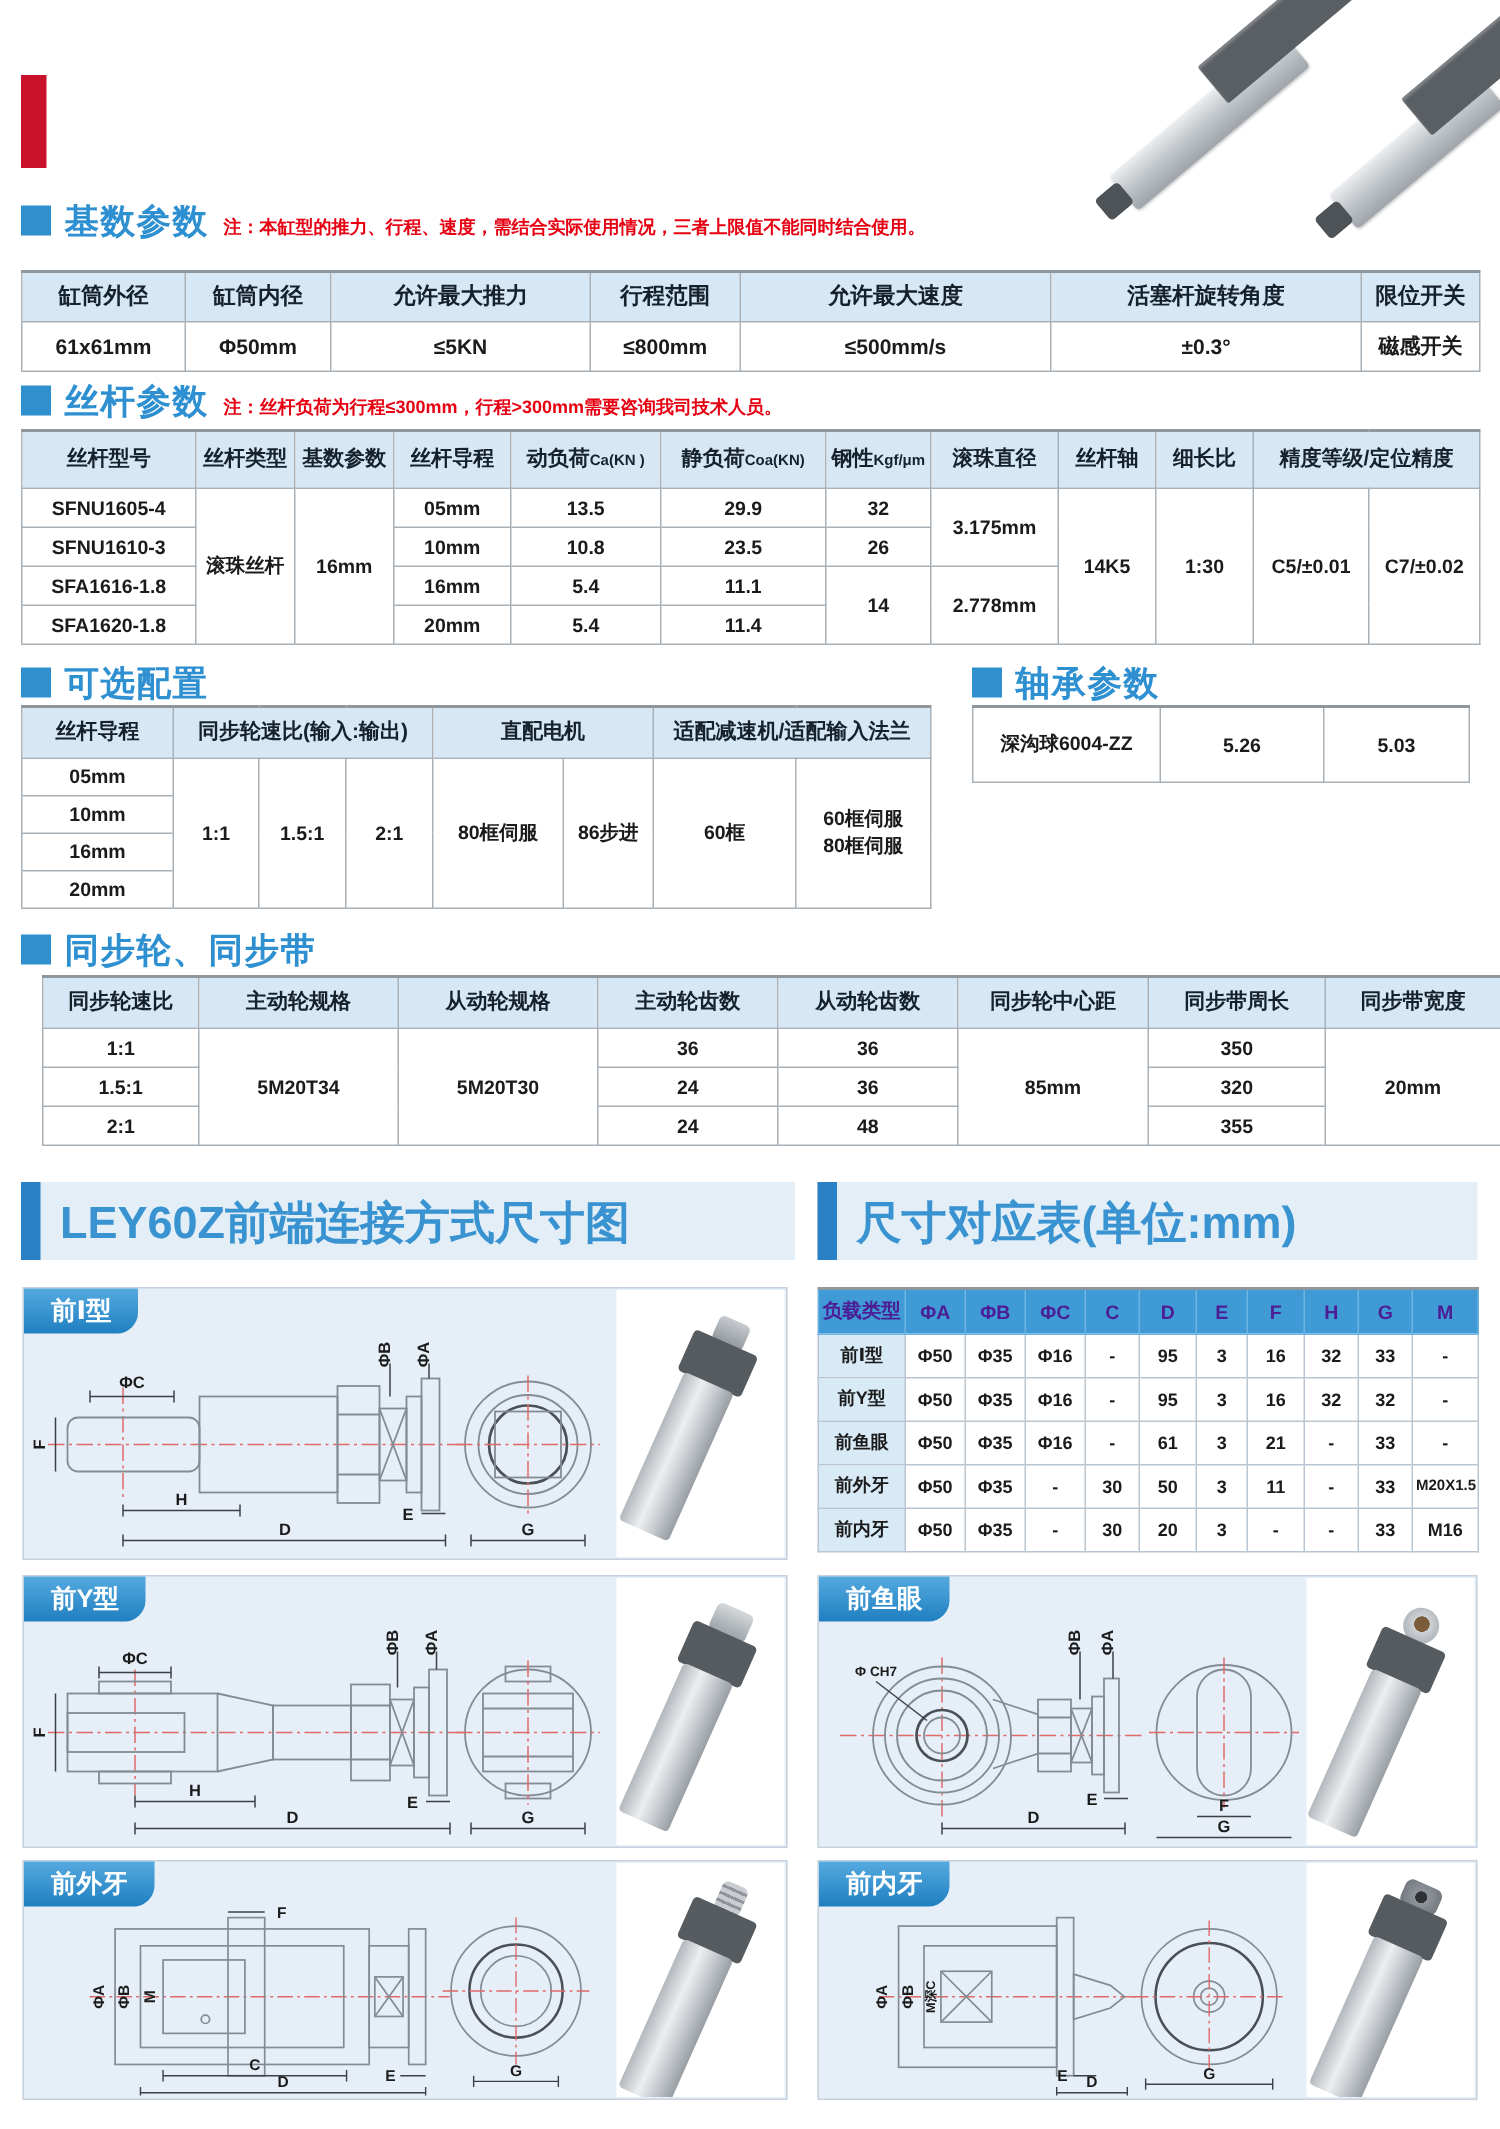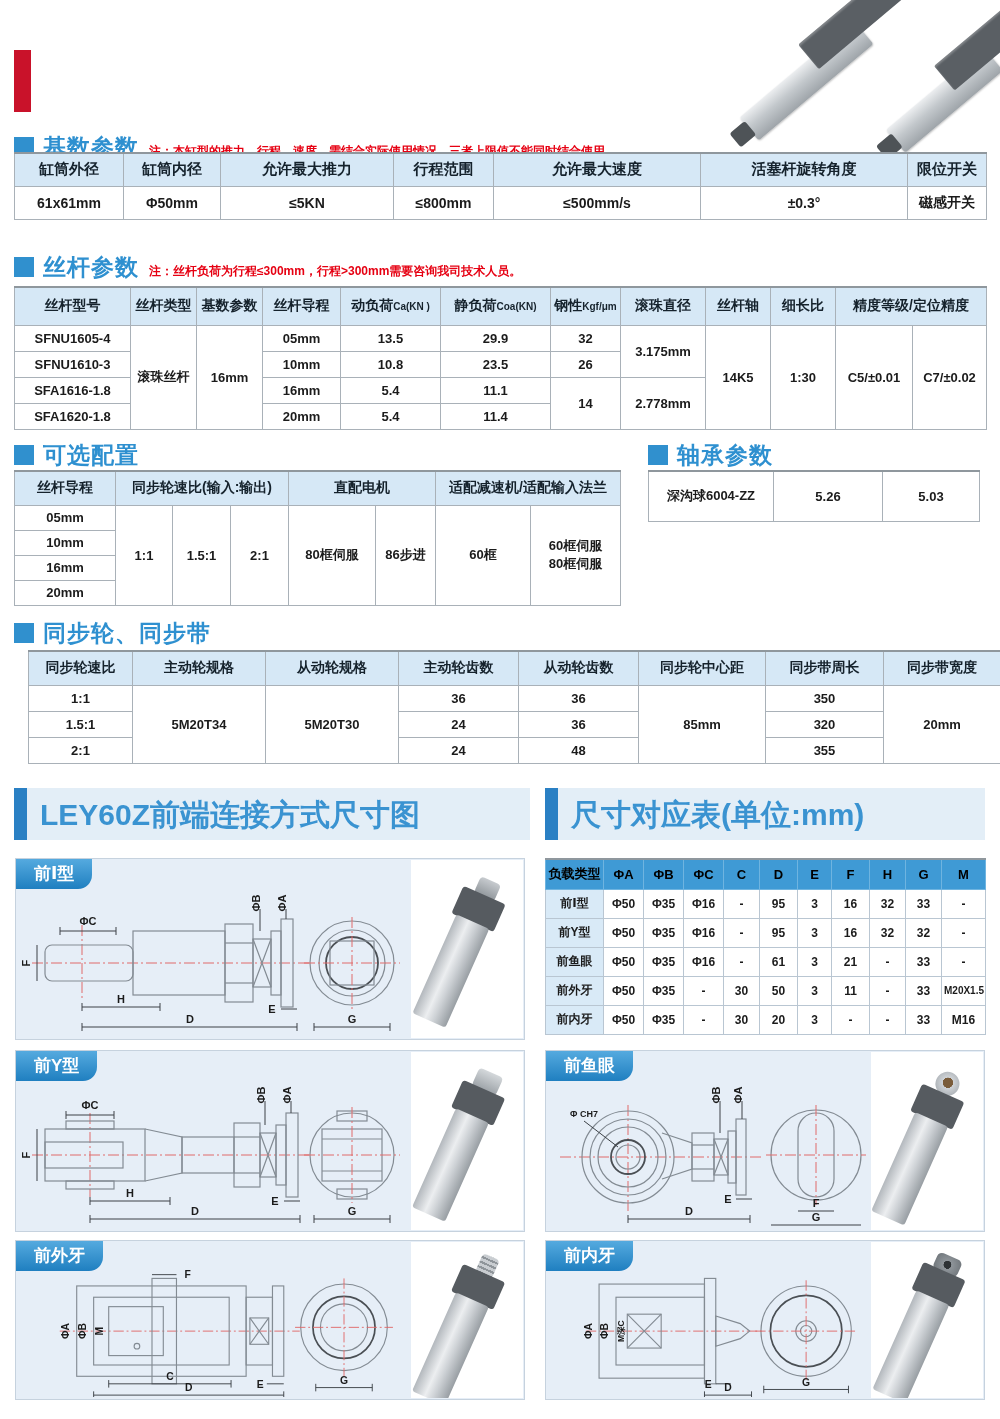--- a/index.html
+++ b/index.html
@@ -21,21 +21,21 @@
   .sec-title{font-size:23px;font-weight:800;color:#2e90d0;letter-spacing:1px;}
   .note{font-size:12px;font-weight:700;color:#e60012;margin-left:10px;}
   
   table.tbl{position:absolute;border-collapse:collapse;table-layout:fixed;background:#fff;}
   .tbl th,.tbl td{border:1px solid #a9b1b8;text-align:center;vertical-align:middle;
        font-weight:700;padding:0 2px;overflow:hidden;}
   .tbl{border-top:2px solid #8f979d;}
   .tbl tr.hd th{background:#d6e8f6;color:#15222c;}
   .sub{font-size:10px;font-weight:700;}
   
-  #t-dim tr.hd th{background:#3f9ad5;color:#000000;border-color:#6fb4e0;margin-left:48px;}
+  #t-dim tr.hd th{background:#3f9ad5;color:#4c1d95;border-color:#6fb4e0;margin-left:48px;}
   #t-dim td{font-size:12px;border-color:#b9c6d2;}
   #t-dim td.rowhdr{background:#d9eaf7;}
   #t-dim td.small{font-size:10px;}
   
   .strip{position:absolute;height:52px;background:#e3eef7;}
   .strip-bar{position:absolute;left:0;top:0;width:13px;height:52px;background:#2a80c4;}
   .strip-title{position:absolute;left:26px;top:7px;font-size:30px;font-weight:900;color:#3a93d1;white-space:nowrap;}
   
   .panel{position:absolute;background:#e6eef7;border:1px solid #c6d2de;box-sizing:border-box;}
   .tab{position:absolute;left:0;top:0;height:30px;padding:0 18px;line-height:30px;
@@ -71,21 +71,21 @@
   <div class="prod" style="left:856px;top:58px;width:200px;">
     <div class="p-body" style="width:128px;"></div>
     <div class="p-motor" style="left:78px;"></div>
     <div class="p-tip"></div>
   </div>
 
   <div class="sec" style="left:14px;top:132px;">
     <span class="sq"></span><span class="sec-title">基数参数</span><span class="note">注：本缸型的推力、行程、速度，需结合实际使用情况，三者上限值不能同时结合使用。</span>
   </div>
 
-  <table class="tbl" id="t-base" style="left:14px;top:152px;width:972px;font-size:15px;">
+  <table class="tbl" id="t-base" style="left:14px;top:180px;width:972px;font-size:15px;">
     <colgroup>
         <col style="width:109px">
         <col style="width:97px">
         <col style="width:173px">
         <col style="width:100px">
         <col style="width:207px">
         <col style="width:207px">
         <col style="width:79px">
       </colgroup>
     <tbody>

